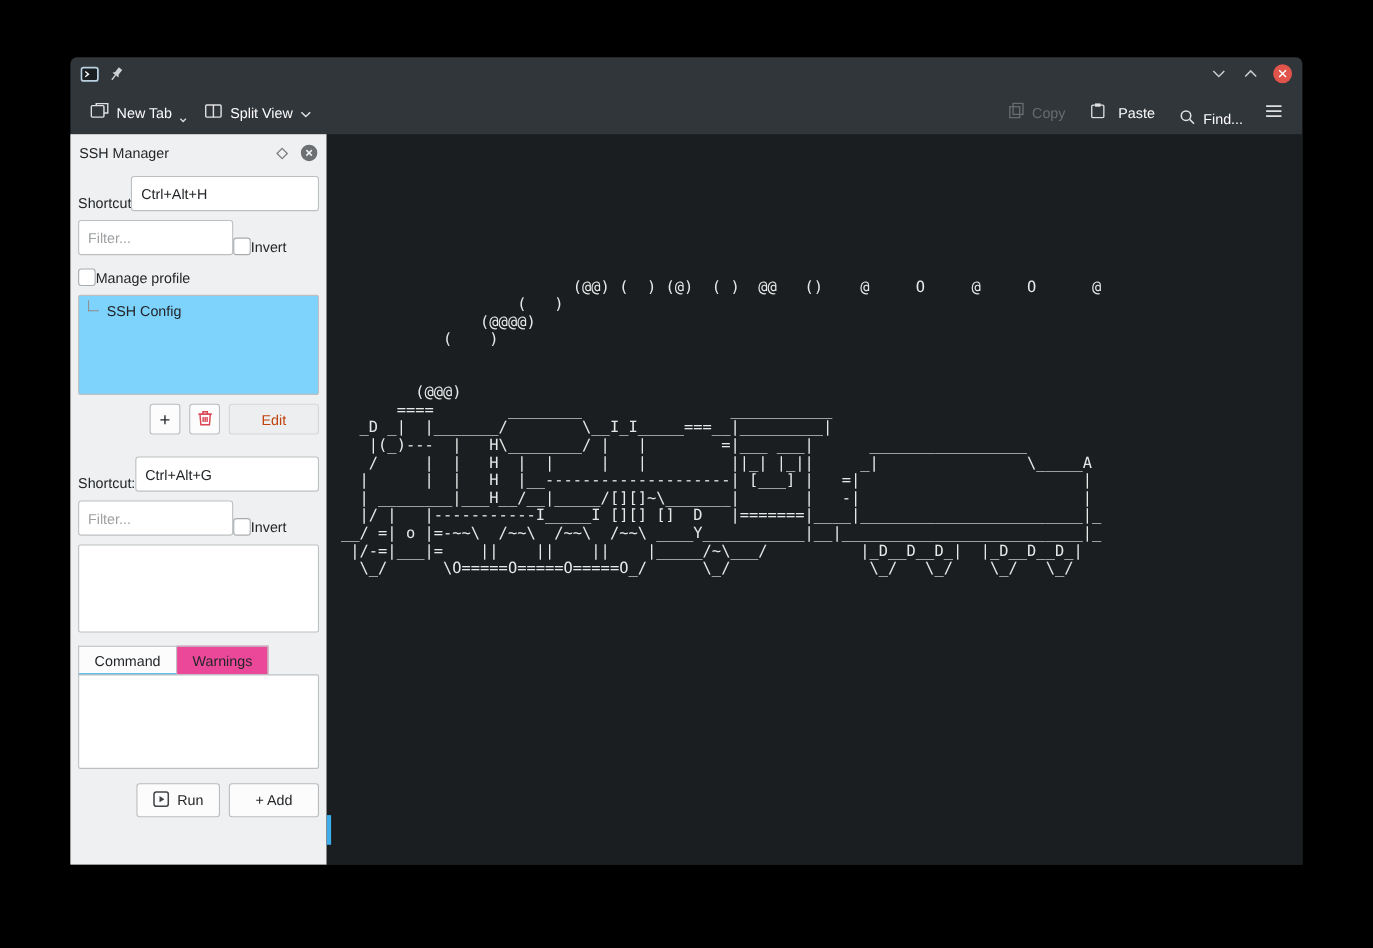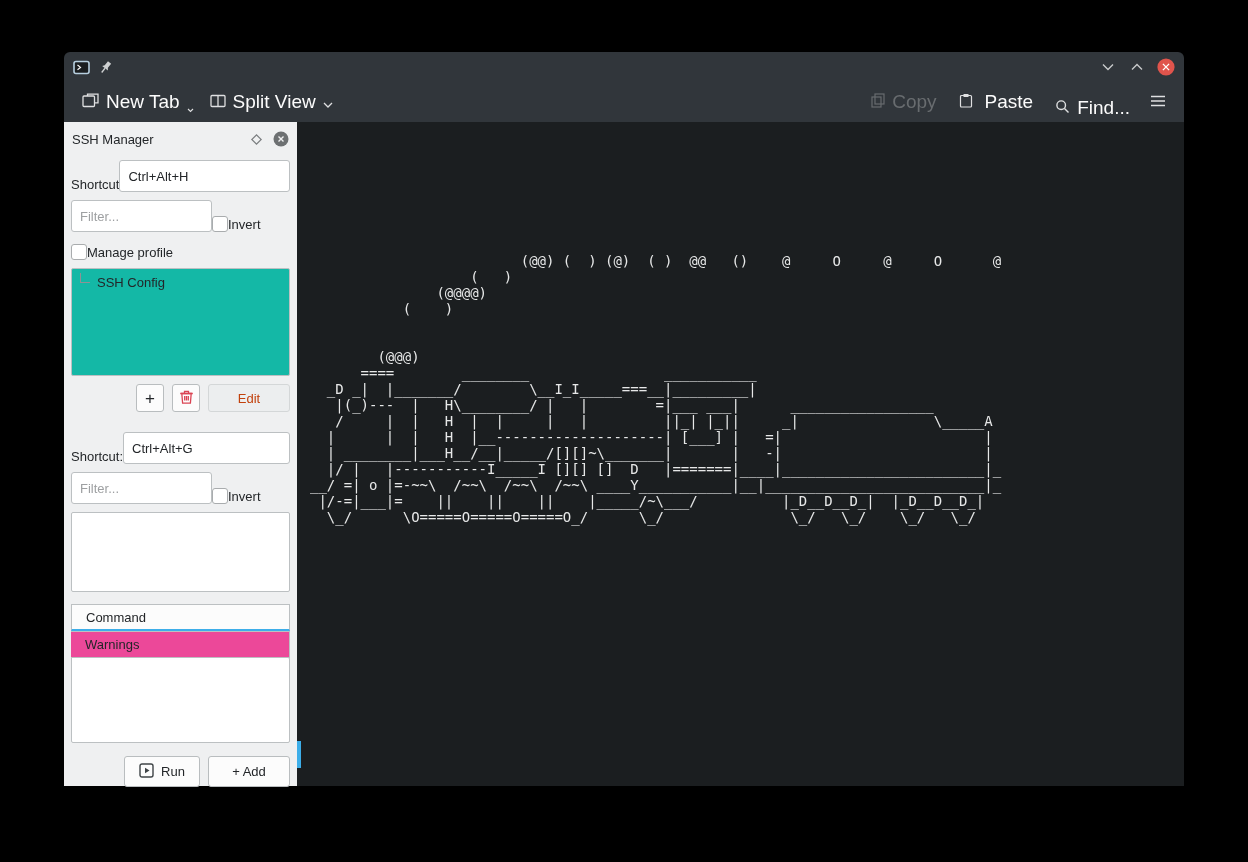--- a/index.html
+++ b/index.html
@@ -13,21 +13,21 @@
   
   .titlebar { height:30px; flex:0 0 30px; position:relative; display:flex; align-items:center;
               padding:0 9px; color:#fcfcfc; font-size:13px; border-radius:6px 6px 0 0; }
   .tb-left { display:flex; align-items:center; gap:9px; z-index:2; }
   .tb-title { position:absolute; left:0; right:0; text-align:center; color:#f2f3f3; }
   .tb-right { margin-left:auto; display:flex; align-items:center; gap:11px; z-index:2; }
   .win-btn { display:flex; align-items:center; justify-content:center; width:18px; height:18px; cursor:pointer; }
 
   
   .toolbar { height:40px; flex:0 0 40px; display:flex; align-items:center; padding:0 10px;
-             color:#fcfcfc; font-size:19px; }
+             color:#fcfcfc; font-size:13px; }
   .tool-btn { display:flex; align-items:center; gap:7px; background:transparent; border:none;
               color:#fcfcfc; font:inherit; padding:6px 8px; cursor:pointer; }
   .tool-btn.disabled { color:#686c6f; }
   .mini-caret { margin-top:10px; }
   .tb-spacer { flex:1; }
 
   
   .content { flex:1; display:flex; min-height:0; }
 
   
@@ -43,40 +43,40 @@
   .row label { color:#232629; }
   .txt { height:32px; border:1px solid #bcc0c2; border-radius:3px; background:#fff;
          color:#232629; font:13px "Liberation Sans", sans-serif; padding:0 8px; min-width:0; }
   .txt::placeholder { color:#9ea0a2; }
   .grow { flex:1; }
   .w140 { width:141px; }
   .checkbox { width:16px; height:16px; flex:0 0 16px; background:#fff; border:1px solid #a9acae;
               border-radius:3px; cursor:pointer; }
   .row-manage { height:20px; margin-bottom:8px; }
 
-  .tree-box { height:108px; background:#14b8a6; border:1px solid #bcc0c2; border-radius:2px;
+  .tree-box { height:91px; background:#7dd3fc; border:1px solid #bcc0c2; border-radius:2px;
               padding:6px 7px; cursor:default; }
   .tree-item { display:flex; align-items:center; gap:5px; }
   .tree-branch { width:10px; height:10px; border-left:1px solid #8f9294; border-bottom:1px solid #8f9294;
                  margin:-6px 2px 4px 1px; }
 
   .btn-row { display:flex; justify-content:flex-end; align-items:center; gap:8px; margin-top:8px; }
   .btn { background:#fcfcfc; border:1px solid #b9bdbf; border-radius:3px; color:#232629;
          font:13px "Liberation Sans", sans-serif; cursor:pointer;
          display:flex; align-items:center; justify-content:center; gap:7px; }
   .sq { width:28px; height:28px; }
   .sq.plus { font-size:17px; line-height:1; }
   .btn.disabled { background:#eceeef; border-color:#d4d7d8; color:#c2410c; cursor:default; }
   .btn-edit { width:82px; height:28px; }
   .btn-run { width:76px; height:31px; }
   .btn-add { width:82px; height:31px; }
 
   .list-box { height:80px; background:#fff; border:1px solid #bcc0c2; border-radius:2px; }
 
-  .tabs { display:flex; margin-top:12px;flex-direction:column; }
+  .tabs { display:flex; margin-top:12px; }
   .tab { height:27px; display:flex; align-items:center; padding:0 14px; font-size:13px;
          border:1px solid #bcc0c2; background:#ec4899; cursor:pointer; }
   .tab + .tab { border-left:none; }
   .tab.active { background:#fcfcfc; border-bottom:2px solid #3daee9; }
   .qc-textarea { height:86px; background:#fff; border:1px solid #bcc0c2; margin-top:-1px;
                  border-radius:0 2px 2px 2px; cursor:text; }
   .qc-buttons { margin-top:13px; }
 
   
   .terminal { flex:1; background:#1b1e20; position:relative; overflow:hidden; cursor:text; }

